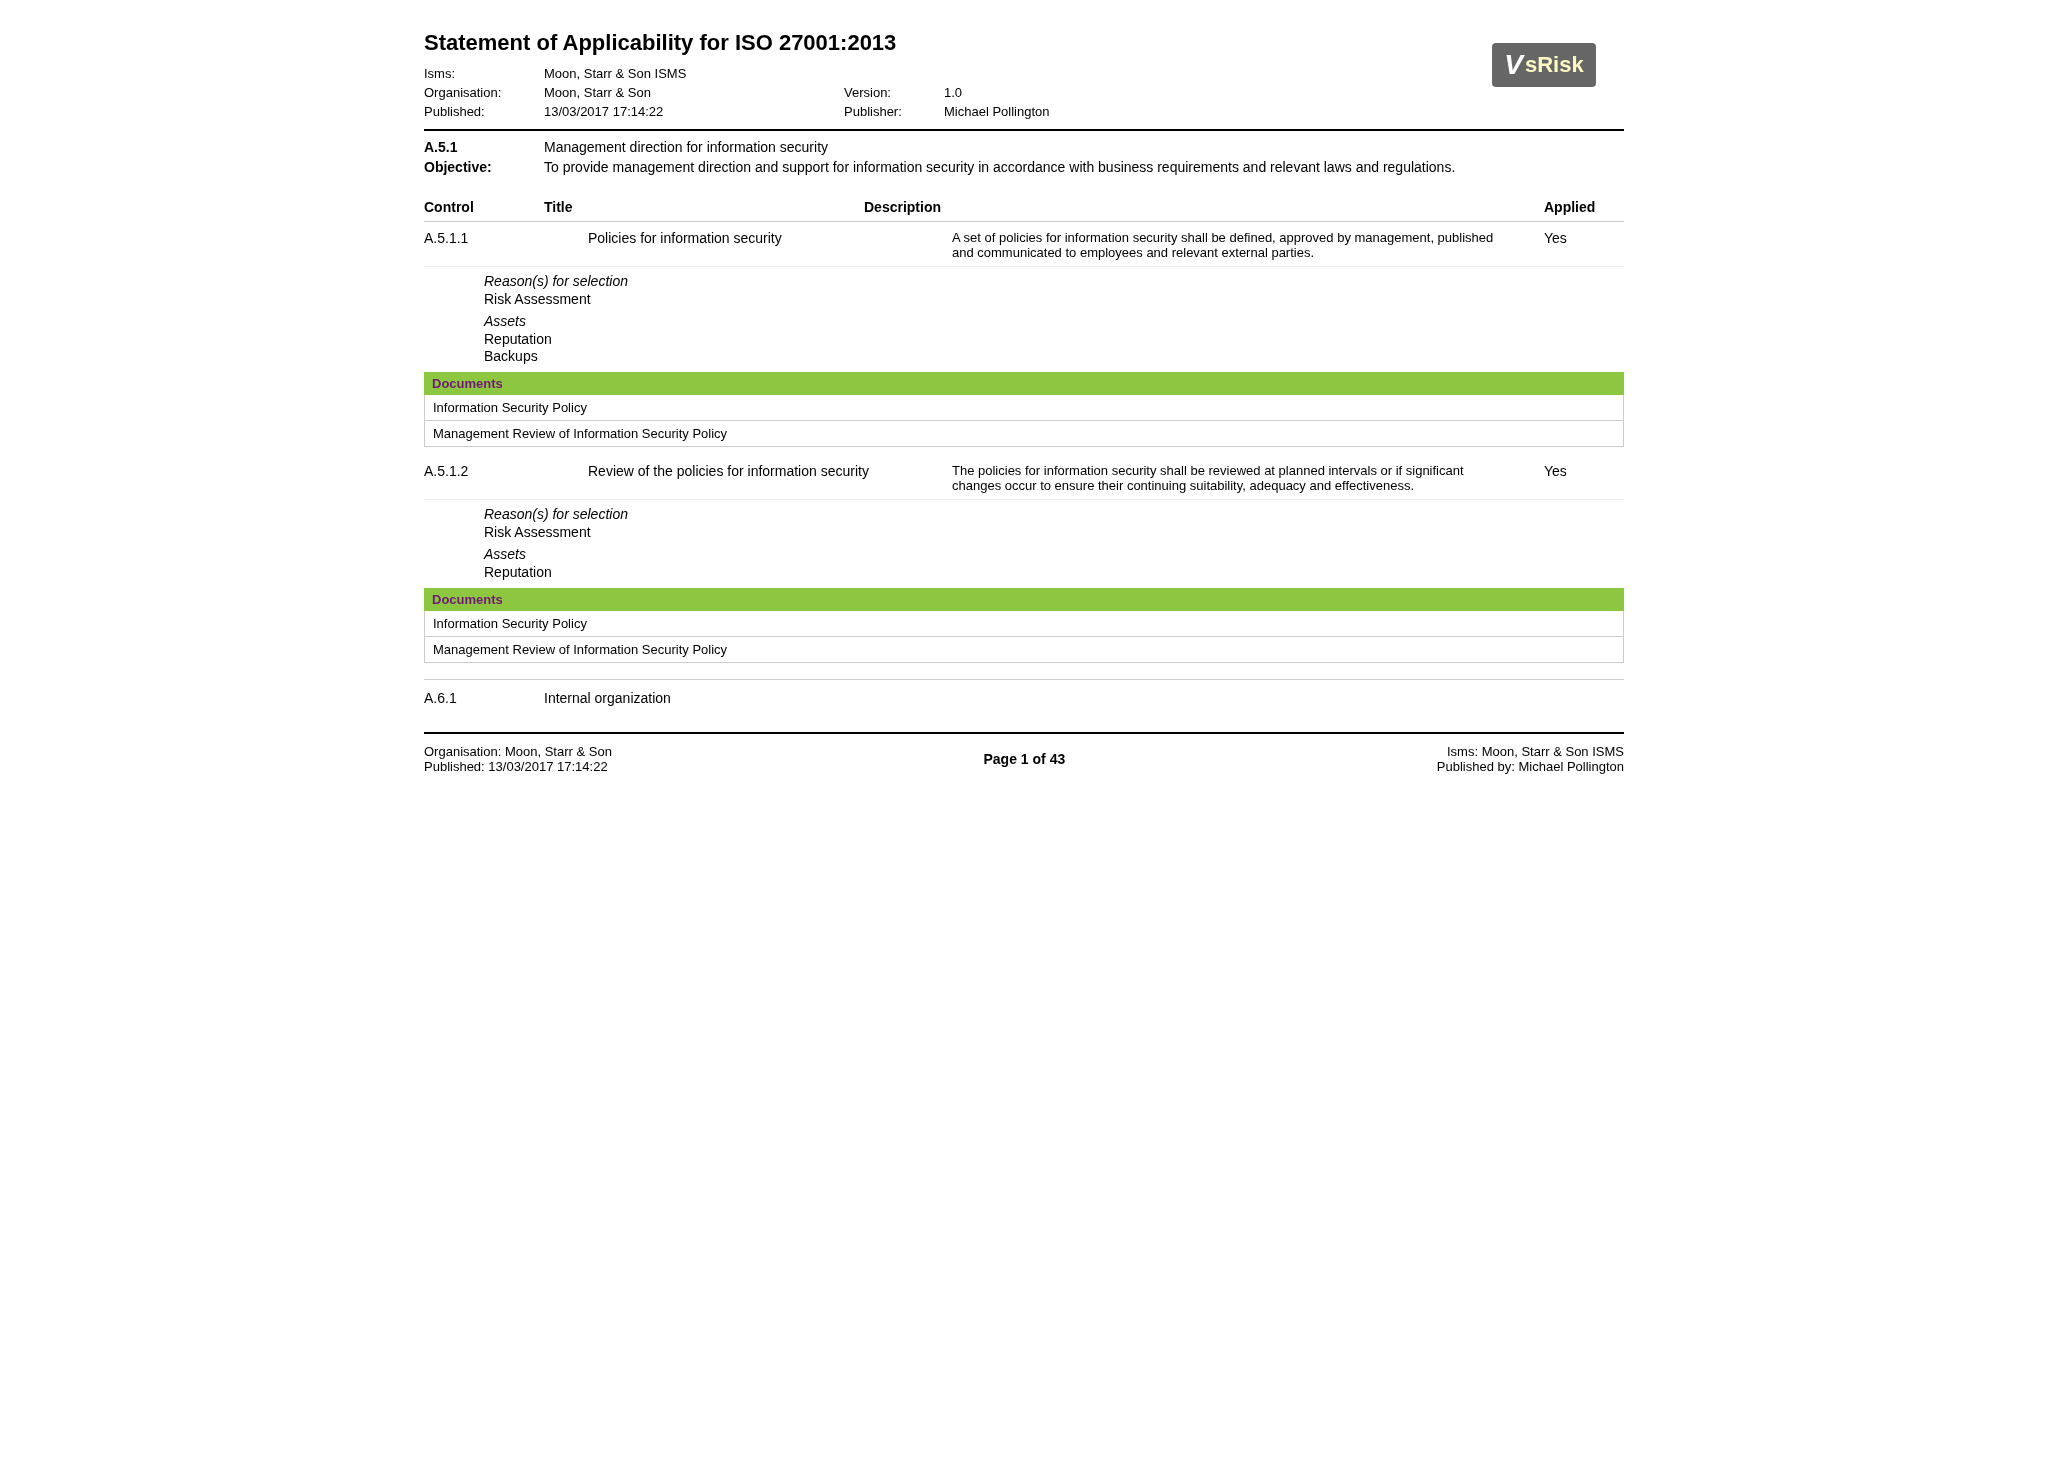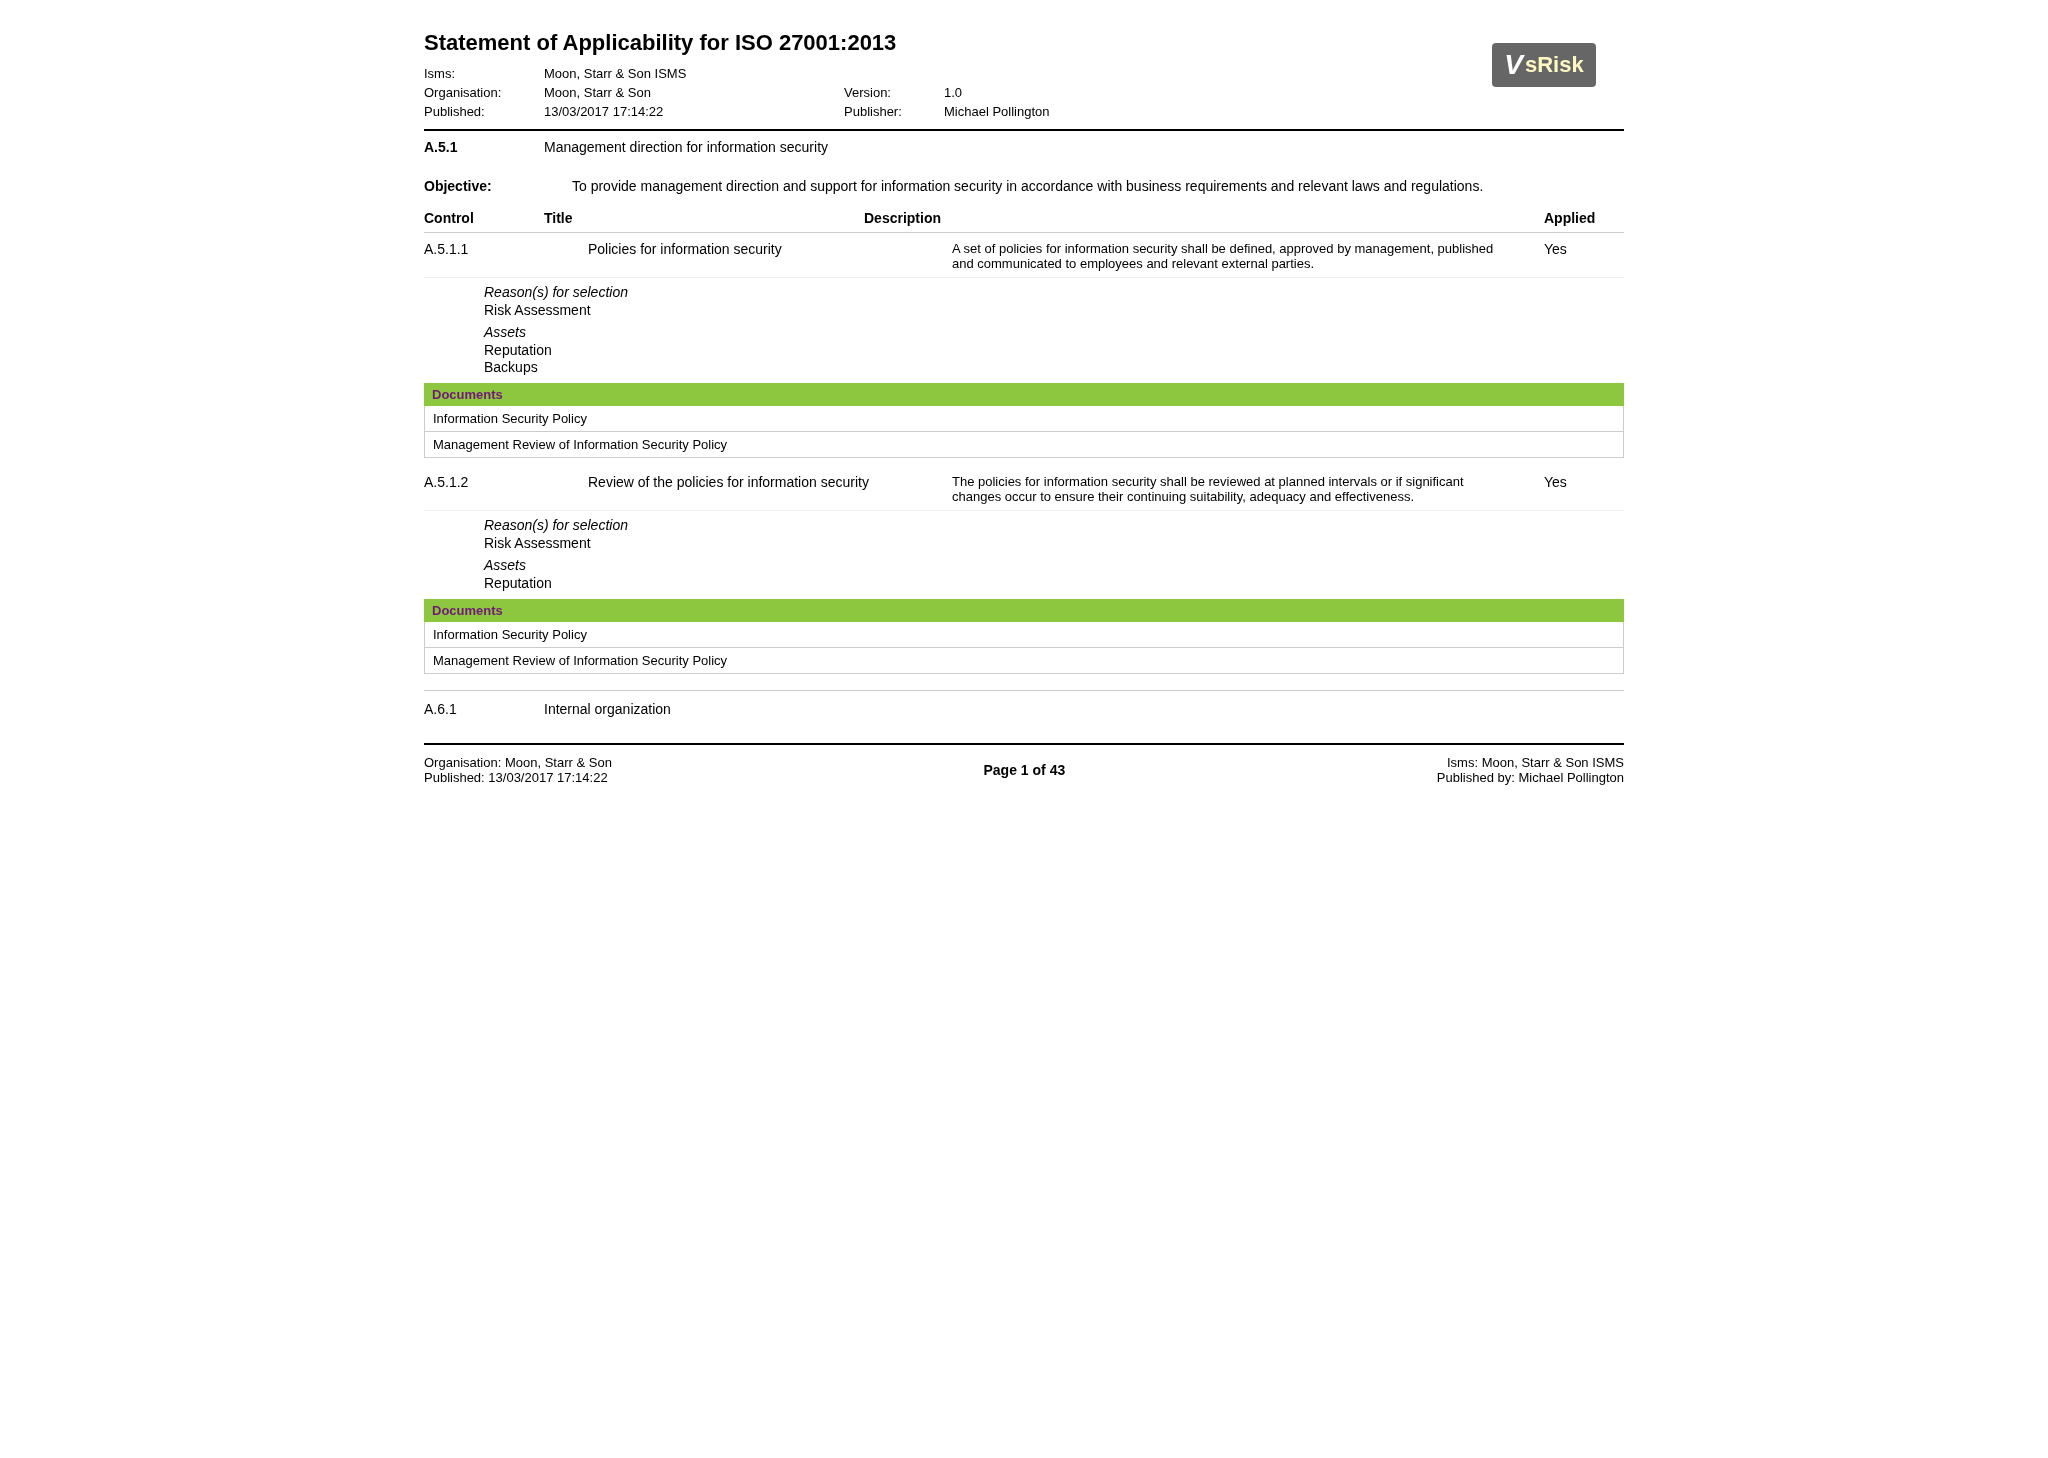--- a/index.html
+++ b/index.html
@@ -59,34 +59,33 @@
     }
     .logo-srisk {
       font-size: 22px;
       font-weight: bold;
       color: #fef9c3;
       margin-left: 2px;
       text-align: right;
     }
     .section-header {
       display: flex;
-      margin-bottom: 23px;
+      margin-bottom: 4px;
     }
     .section-number {
       font-weight: bold;
       width: 120px;
       flex-shrink: 0;
     }
     .section-title-text {
       font-weight: normal;
     }
     .objective-row {
       display: flex;
-      margin-bottom: 10px;
-      gap: 28px;
+      margin-bottom: 18px;
     }
     .objective-label {
       font-weight: bold;
       width: 120px;
       flex-shrink: 0;
     }
     .objective-text {
       flex: 1;
     }
     .table-header {

